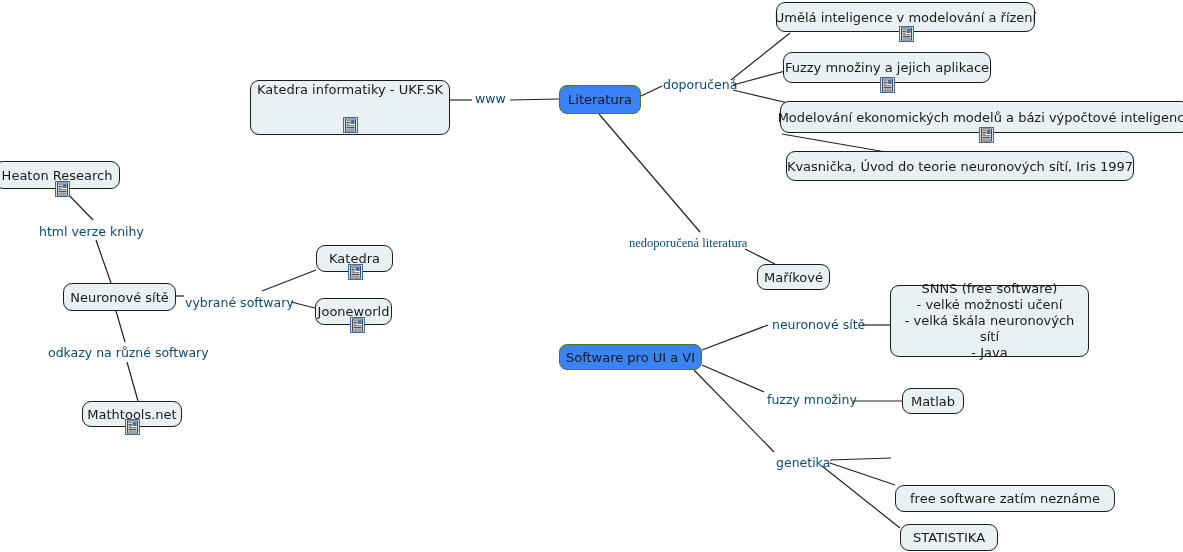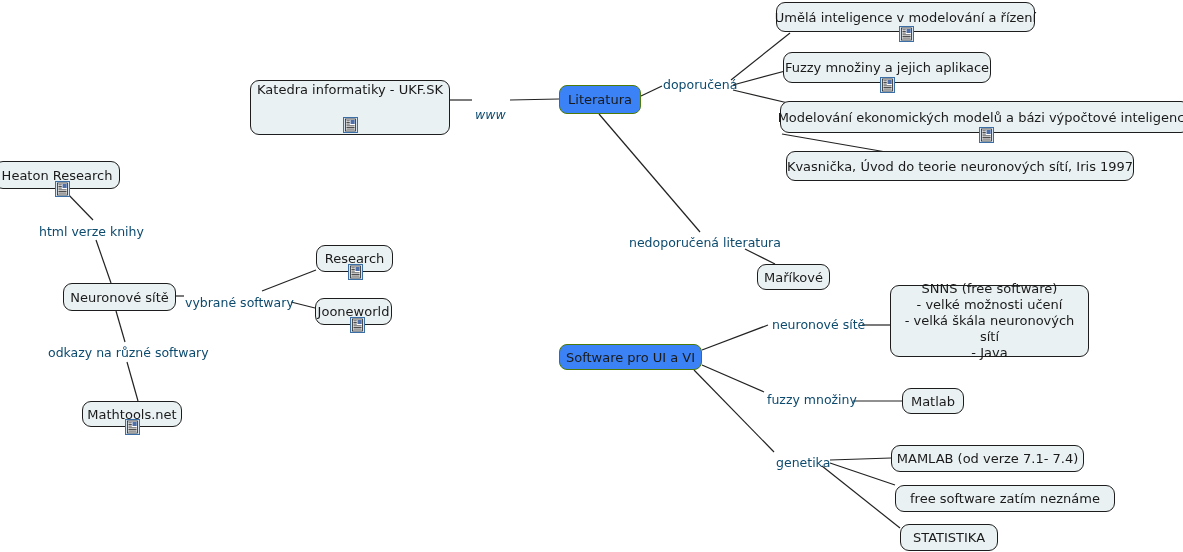--- a/index.html
+++ b/index.html
@@ -158,21 +158,21 @@
       <rect x="3.4" y="3.4" width="3.4" height="0.9" fill="#3a3a3a"></rect>
       <rect x="3.4" y="5" width="3.4" height="0.9" fill="#3a3a3a"></rect>
       <rect x="3.4" y="6.6" width="3.4" height="0.9" fill="#3a3a3a"></rect>
       <rect x="3.4" y="8.4" width="8.2" height="0.9" fill="#3a3a3a"></rect>
       <rect x="3.4" y="10" width="8.2" height="0.9" fill="#3a3a3a"></rect>
       <rect x="3.4" y="11.6" width="8.2" height="0.9" fill="#3a3a3a"></rect>
     </svg>
     <div class="node" style="left: 786px; top: 151px; width: 348px; height: 30px;">Kvasnička, Úvod do teorie neuronových sítí, Iris 1997</div>
     <div class="node" style="left: 757px; top: 264px; width: 73px; height: 26px;">Maříkové</div>
     <div class="node" style="left: 63px; top: 283px; width: 113px; height: 28px;">Neuronové sítě</div>
-    <div class="node" style="left: 316px; top: 245px; width: 77px; height: 27px;">Research</div>
+    <div class="node" style="left: 316px; top: 245px; width: 77px; height: 27px;">Katedra</div>
     <svg class="doc-icon" viewBox="0 0 15 16" style="left: 348px; top: 264px;">
       <rect x="0.5" y="0.5" width="14" height="15" fill="#d8e4f0" stroke="#3b6ea5" stroke-width="1"></rect>
       <rect x="2.5" y="2" width="10" height="12" fill="#ffffff" stroke="#222" stroke-width="0.8"></rect>
       <rect x="7.5" y="3" width="4.2" height="4" fill="#4f6fa8"></rect>
       <rect x="3.4" y="3.4" width="3.4" height="0.9" fill="#3a3a3a"></rect>
       <rect x="3.4" y="5" width="3.4" height="0.9" fill="#3a3a3a"></rect>
       <rect x="3.4" y="6.6" width="3.4" height="0.9" fill="#3a3a3a"></rect>
       <rect x="3.4" y="8.4" width="8.2" height="0.9" fill="#3a3a3a"></rect>
       <rect x="3.4" y="10" width="8.2" height="0.9" fill="#3a3a3a"></rect>
       <rect x="3.4" y="11.6" width="8.2" height="0.9" fill="#3a3a3a"></rect>
@@ -200,25 +200,24 @@
       <rect x="3.4" y="8.4" width="8.2" height="0.9" fill="#3a3a3a"></rect>
       <rect x="3.4" y="10" width="8.2" height="0.9" fill="#3a3a3a"></rect>
       <rect x="3.4" y="11.6" width="8.2" height="0.9" fill="#3a3a3a"></rect>
     </svg>
     <div class="node green" style="left: 559px; top: 344px; width: 143px; height: 26px;">Software pro UI a VI</div>
     <div class="node multiline" style="left: 890px; top: 285px; width: 199px; height: 72px;">SNNS (free software)
 - velké možnosti učení
 - velká škála neuronových sítí
 - Java</div>
     <div class="node" style="left: 902px; top: 388px; width: 62px; height: 26px;">Matlab</div>
-    <div class="node" style="left: 891px; top: 445px; width: 193px; height: 27px;">MAMLAB (od verze 7.1- 7.4)</div>
     <div class="node" style="left: 895px; top: 485px; width: 220px; height: 27px;">free software zatím neznáme</div>
     <div class="node" style="left: 900px; top: 524px; width: 98px; height: 27px;">STATISTIKA</div>
-    <div class="edge-label" style="left: 475px; top: 108px; font-style: italic;">www</div>
+    <div class="edge-label" style="left: 475px; top: 92px;">www</div>
     <div class="edge-label" style="left: 663px; top: 78px;">doporučená</div>
-    <div class="edge-label" style="left: 629px; top: 236px;">nedoporučená literatura</div>
+    <div class="edge-label" style="left: 629px; top: 236px; font-family: Liberation Serif, serif;">nedoporučená literatura</div>
     <div class="edge-label" style="left: 39px; top: 225px;">html verze knihy</div>
     <div class="edge-label" style="left: 185px; top: 296px;">vybrané softwary</div>
     <div class="edge-label" style="left: 48px; top: 346px;">odkazy na různé softwary</div>
     <div class="edge-label" style="left: 772px; top: 318px;">neuronové sítě</div>
     <div class="edge-label" style="left: 767px; top: 393px;">fuzzy množiny</div>
     <div class="edge-label" style="left: 776px; top: 456px;">genetika</div>
   </div>
 
 </body></html>

